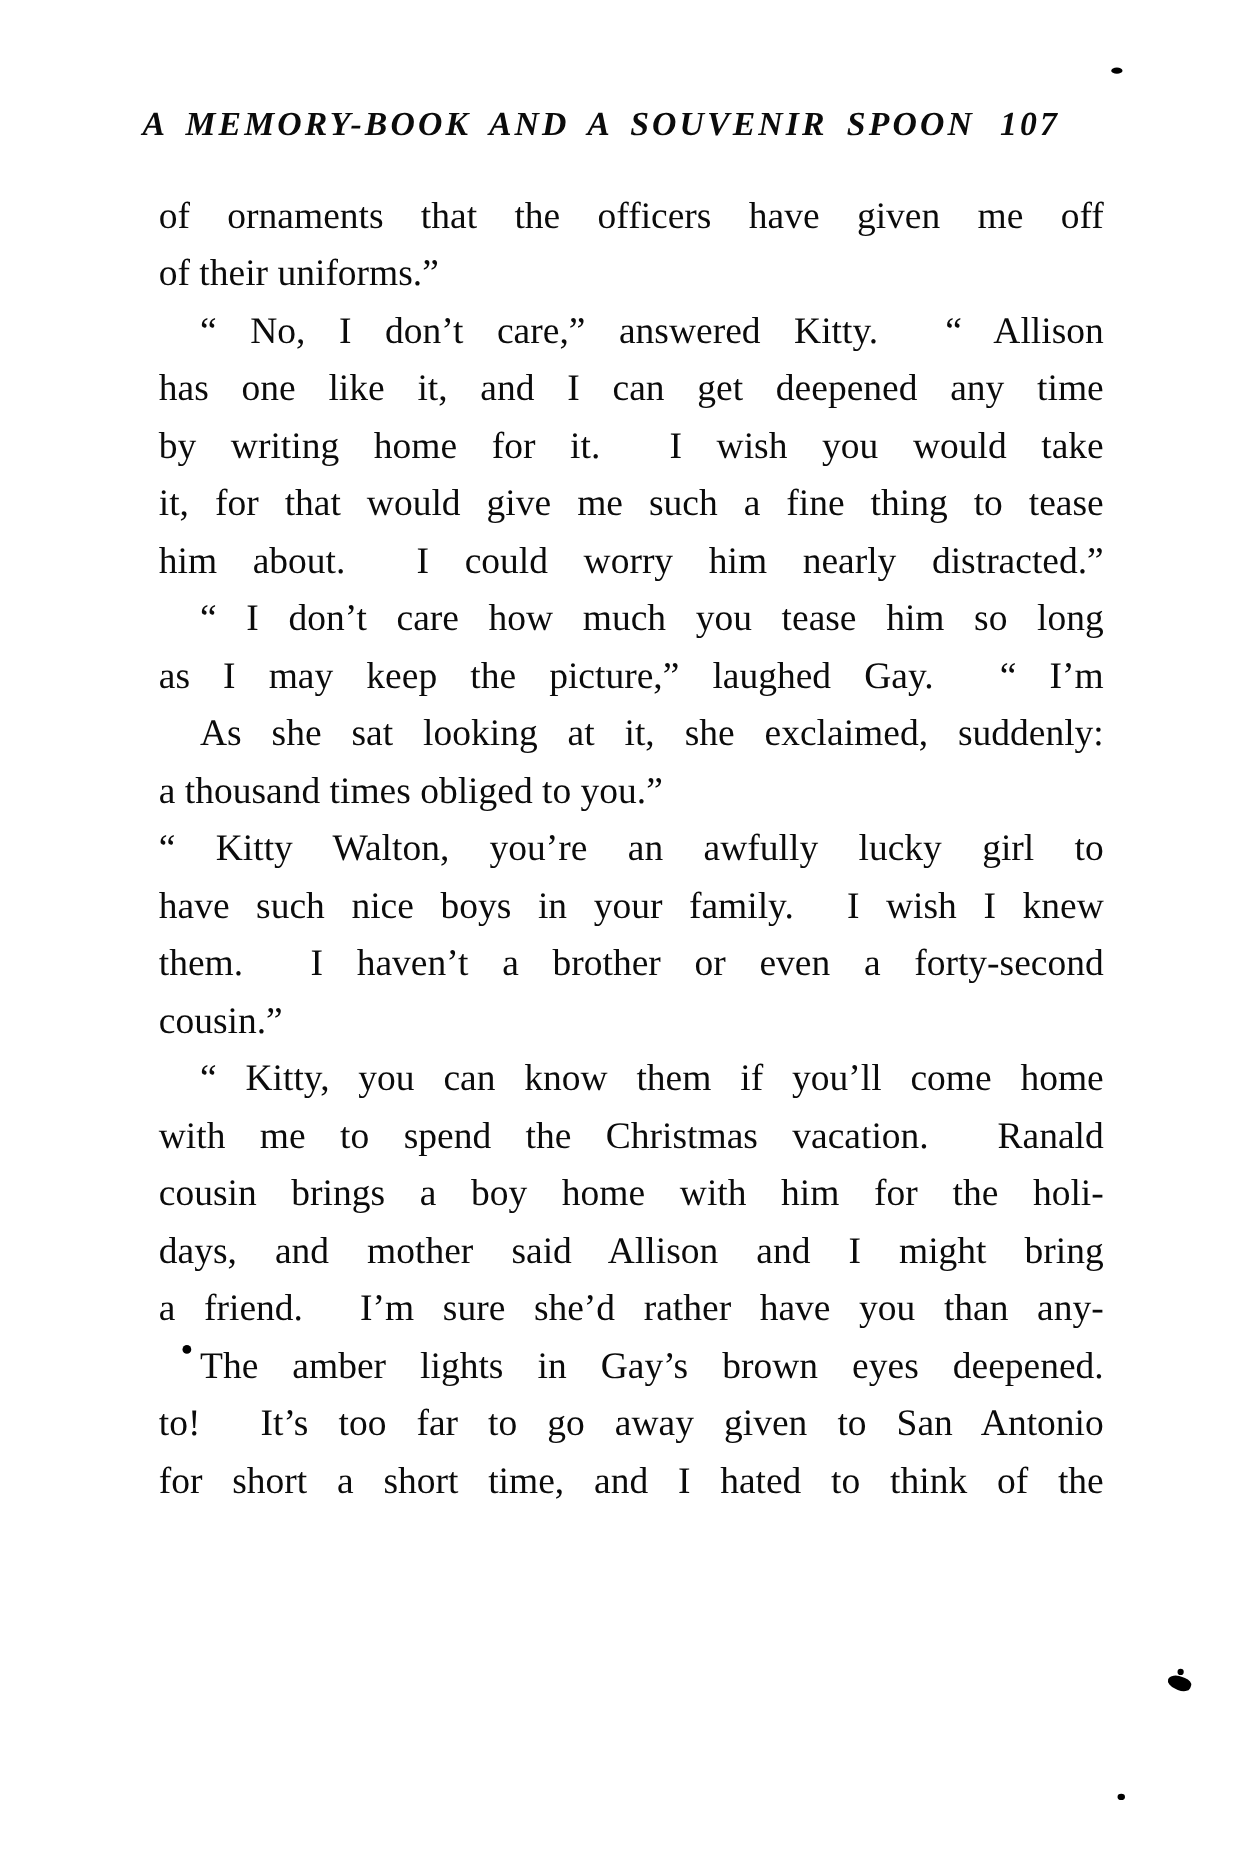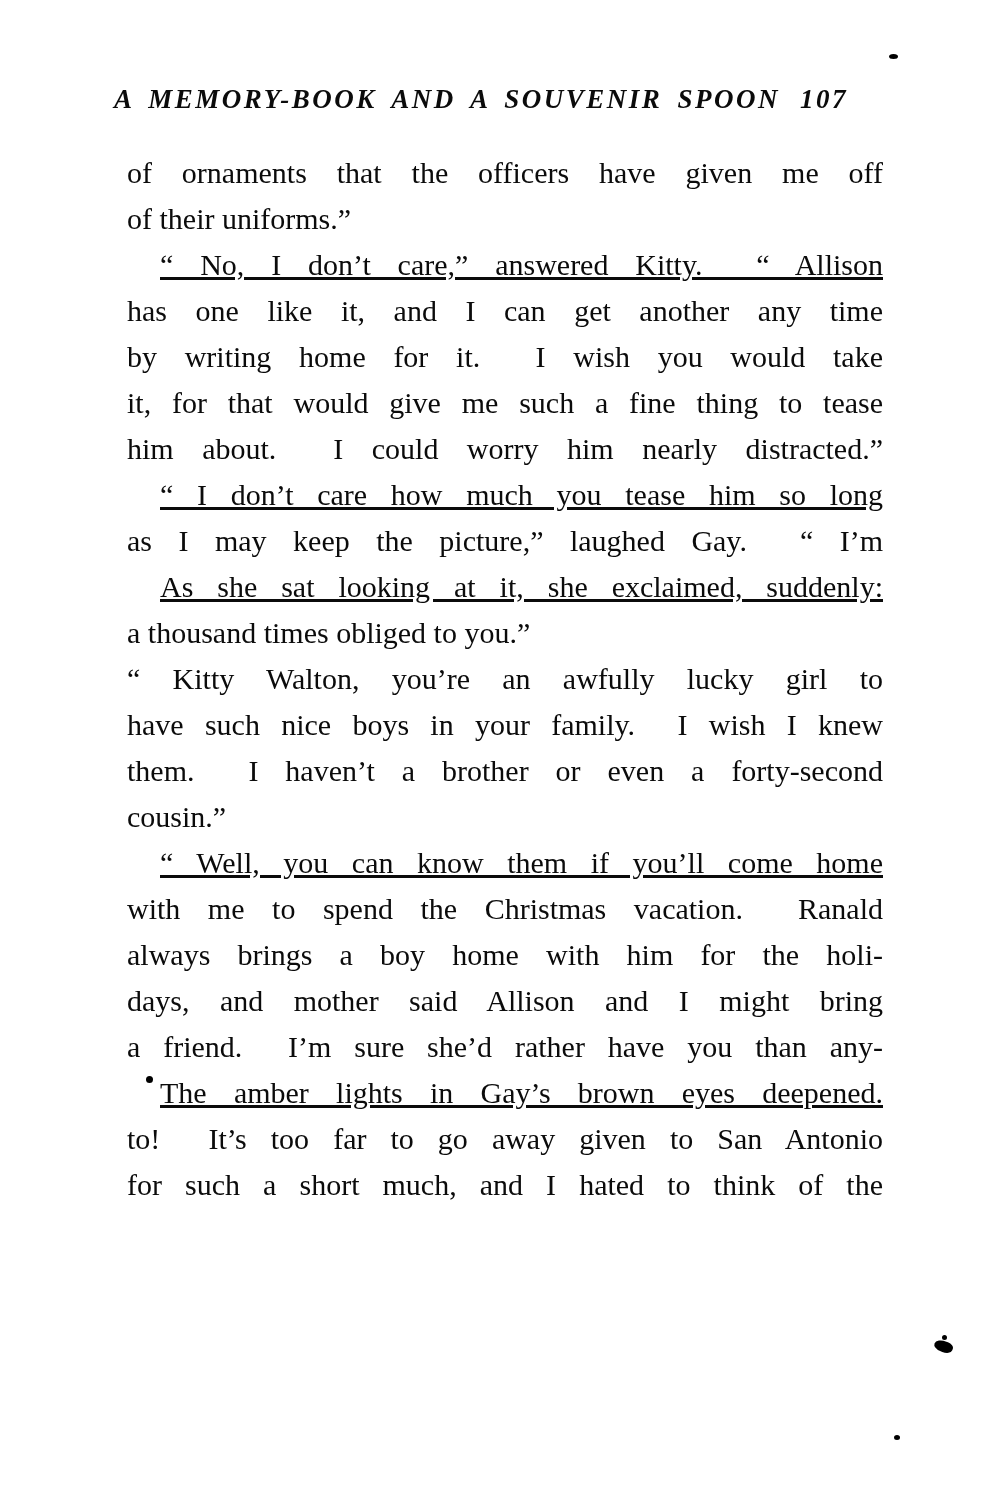--- a/index.html
+++ b/index.html
@@ -48,21 +48,20 @@
     text-align: justify;
     text-align-last: left;
     height: 46px;
     overflow: visible;
   }
   .line.justify {
     text-align-last: justify;
   }
   .line.indent {
     padding-left: 33px;
-    text-decoration: underline;
   }
   .italic {
     font-style: italic;
   }
   
   .artifact {
     position: absolute;
     background: #000000;
   }
   .artifact.blob {
@@ -80,40 +79,40 @@
 
   <div id="running-head">
     <span>A MEMORY-BOOK AND A SOUVENIR SPOON</span>
     <span>107</span>
   </div>
 
   <div id="text-block">
       <div class="line justify"><span>of ornaments that the officers have given me off</span></div>
       <div class="line"><span>of their uniforms.”</span></div>
       <div class="line justify indent"><span>“ No, I don’t care,” answered Kitty.  “ Allison</span></div>
-      <div class="line justify"><span>has one like it, and I can get another any time</span></div>
+      <div class="line justify"><span>has one like it, and I can get deepened any time</span></div>
       <div class="line justify"><span>by writing home for it.  I wish you would take</span></div>
       <div class="line justify"><span>it, for that would give me such a fine thing to tease</span></div>
       <div class="line justify"><span>him about.  I could worry him nearly distracted.”</span></div>
       <div class="line justify indent"><span>“ I don’t care how much you tease him so long</span></div>
       <div class="line justify"><span>as I may keep the picture,” laughed Gay.  “ I’m</span></div>
       <div class="line justify indent"><span>As she sat looking at it, she exclaimed, suddenly:</span></div>
       <div class="line"><span>a thousand times obliged to you.”</span></div>
       <div class="line justify"><span>“ Kitty Walton, you’re an awfully lucky girl to</span></div>
       <div class="line justify"><span>have such nice boys in your family.  I wish I knew</span></div>
       <div class="line justify"><span>them.  I haven’t a brother or even a forty-second</span></div>
       <div class="line"><span>cousin.”</span></div>
-      <div class="line justify indent"><span>“ Well, you can know them if you’ll come home</span></div>
+      <div class="line justify indent"><span>“ Kitty, you can know them if you’ll come home</span></div>
       <div class="line justify"><span>with me to spend the Christmas vacation.  Ranald</span></div>
-      <div class="line justify"><span>always brings a boy home with him for the holi-</span></div>
+      <div class="line justify"><span>cousin brings a boy home with him for the holi-</span></div>
       <div class="line justify"><span>days, and mother said Allison and I might bring</span></div>
       <div class="line justify"><span>a friend.  I’m sure she’d rather have you than any-</span></div>
       <div class="line justify indent"><span>The amber lights in Gay’s brown eyes deepened.</span></div>
       <div class="line justify"><span>to!  It’s too far to go away given to San Antonio</span></div>
-      <div class="line justify"><span>for such a short much, and I hated to think of the</span></div>
+      <div class="line justify"><span>for short a short time, and I hated to think of the</span></div>
     </div>
 
 <div class="artifact dot" style="left: 889px; top: 54px; width: 9px; height: 5px;"></div>
     <div class="artifact dot" style="left: 146px; top: 1076px; width: 7px; height: 7px;"></div>
     <div class="artifact dot" style="left: 942px; top: 1335px; width: 5px; height: 5px;"></div>
     <div class="artifact blob" style="left: 934px; top: 1341px; width: 19px; height: 11px;"></div>
     <div class="artifact dot" style="left: 894px; top: 1435px; width: 6px; height: 5px;"></div>
   </div>
 
 </body></html>

